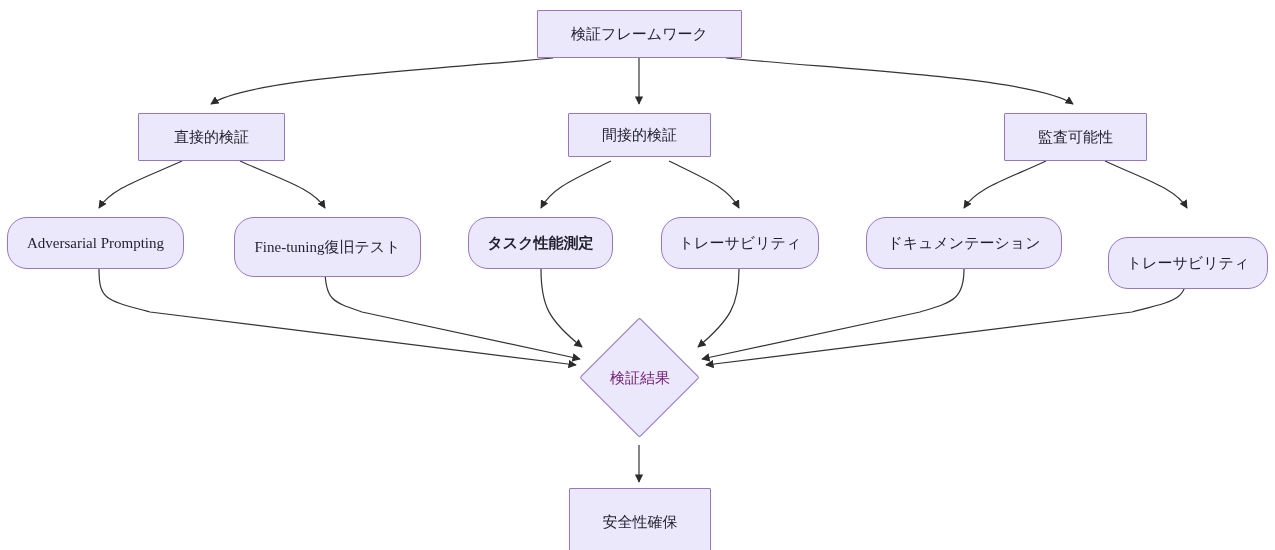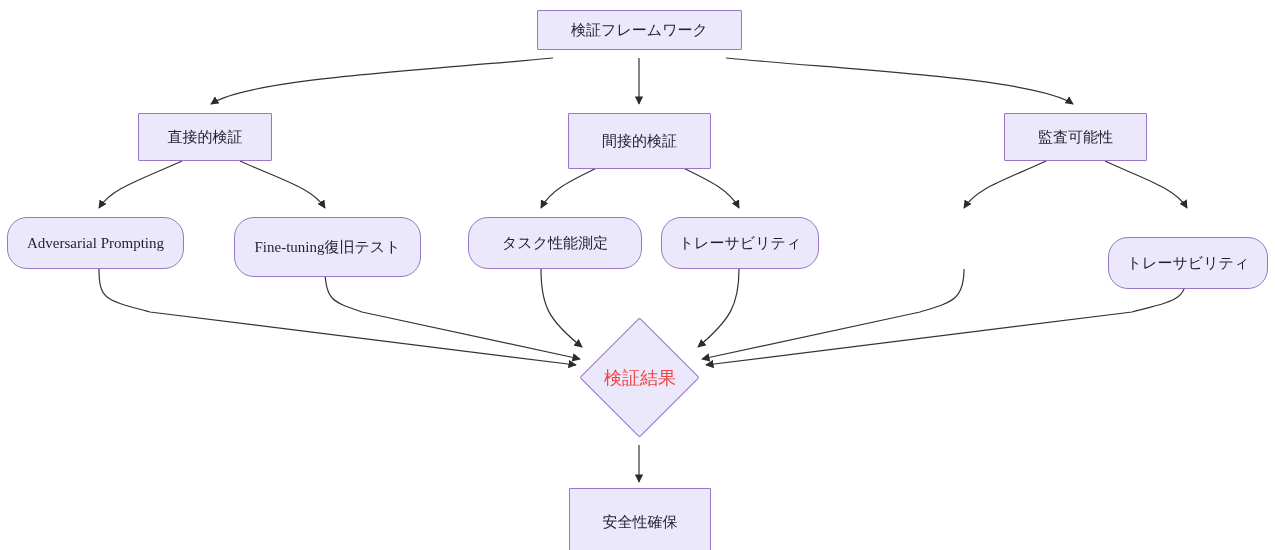--- a/index.html
+++ b/index.html
@@ -31,21 +31,21 @@
     position:absolute;
     box-sizing:border-box;
     background:#ECE8FB;
     border:1.4px solid #9775C8;
     transform:rotate(45deg);
     border-radius:2px;
   }
   .diamond-label{
     position:absolute;
     display:flex;align-items:center;justify-content:center;
-    color:#ef4444;font-size:18px;white-space:nowrap;
+    color:#701a75;font-size:15px;white-space:nowrap;
   }
 </style>
 </head>
 <body>
 
 <div id="canvas">
 
   <svg class="edges" viewBox="0 0 1275 550" xmlns="http://www.w3.org/2000/svg">
     <defs>
       <marker id="arrow" viewBox="0 0 10 10" refX="9" refY="5" markerWidth="7" markerHeight="7" orient="auto-start-reverse">
@@ -71,52 +71,55 @@
       <path d="M 325 269 C 325 300 333 302 362 312 L 580 359"></path>
       <path d="M 541 269 C 541 305 548 320 582 347"></path>
       <path d="M 739 269 C 739 305 730 320 698 347"></path>
       <path d="M 964 269 C 964 300 952 302 920 312 L 702 359"></path>
       <path d="M 1187 269 C 1187 300 1178 300 1132 312 L 706 365"></path>
 
       <path d="M 639 445 L 639 482"></path>
     </g>
   </svg>
 
-  <div class="node sq" style="left:537px;top:10px;width:205px;height:40px;">
+  <div class="node sq" style="left:537px;top:10px;width:205px;height:48px;">
     <span>検証フレームワーク</span>
   </div>
 
-  <div class="node sq" style="left:138px;top:113px;width:134px;height:48px;">
+  <div class="node sq" style="left:138px;top:113px;width:147px;height:48px;">
     <span>直接的検証</span>
   </div>
 
-  <div class="node sq" style="left:568px;top:113px;width:143px;height:56px;">
+  <div class="node sq" style="left:568px;top:113px;width:143px;height:44px;">
     <span>間接的検証</span>
   </div>
 
   <div class="node sq" style="left:1004px;top:113px;width:143px;height:48px;">
     <span>監査可能性</span>
   </div>
 
   <div class="node rounded" style="left:7px;top:217px;width:177px;height:52px;">
     <span>Adversarial Prompting</span>
   </div>
 
   <div class="node rounded" style="left:234px;top:217px;width:187px;height:60px;">
     <span>Fine-tuning復旧テスト</span>
   </div>
 
-  <div class="node rounded" style="left:468px;top:217px;width:174px;height:52px;">
+  <div class="node rounded" style="left:468px;top:217px;width:145px;height:52px;font-weight:bold;">
     <span>タスク性能測定</span>
   </div>
 
   <div class="node rounded" style="left:661px;top:217px;width:158px;height:52px;">
     <span>トレーサビリティ</span>
   </div>
 
+  <div class="node rounded" style="left:866px;top:217px;width:196px;height:52px;">
+    <span>ドキュメンテーション</span>
+  </div>
 
   <div class="node rounded" style="left:1108px;top:217px;width:160px;height:52px;margin-top:20px;">
     <span>トレーサビリティ</span>
   </div>
 
   <div class="diamond" style="left:597px;top:335px;width:85px;height:85px;"></div>
   <div class="diamond-label" style="left:575px;top:365px;width:130px;height:26px;">
     <span>検証結果</span>
   </div>
 

